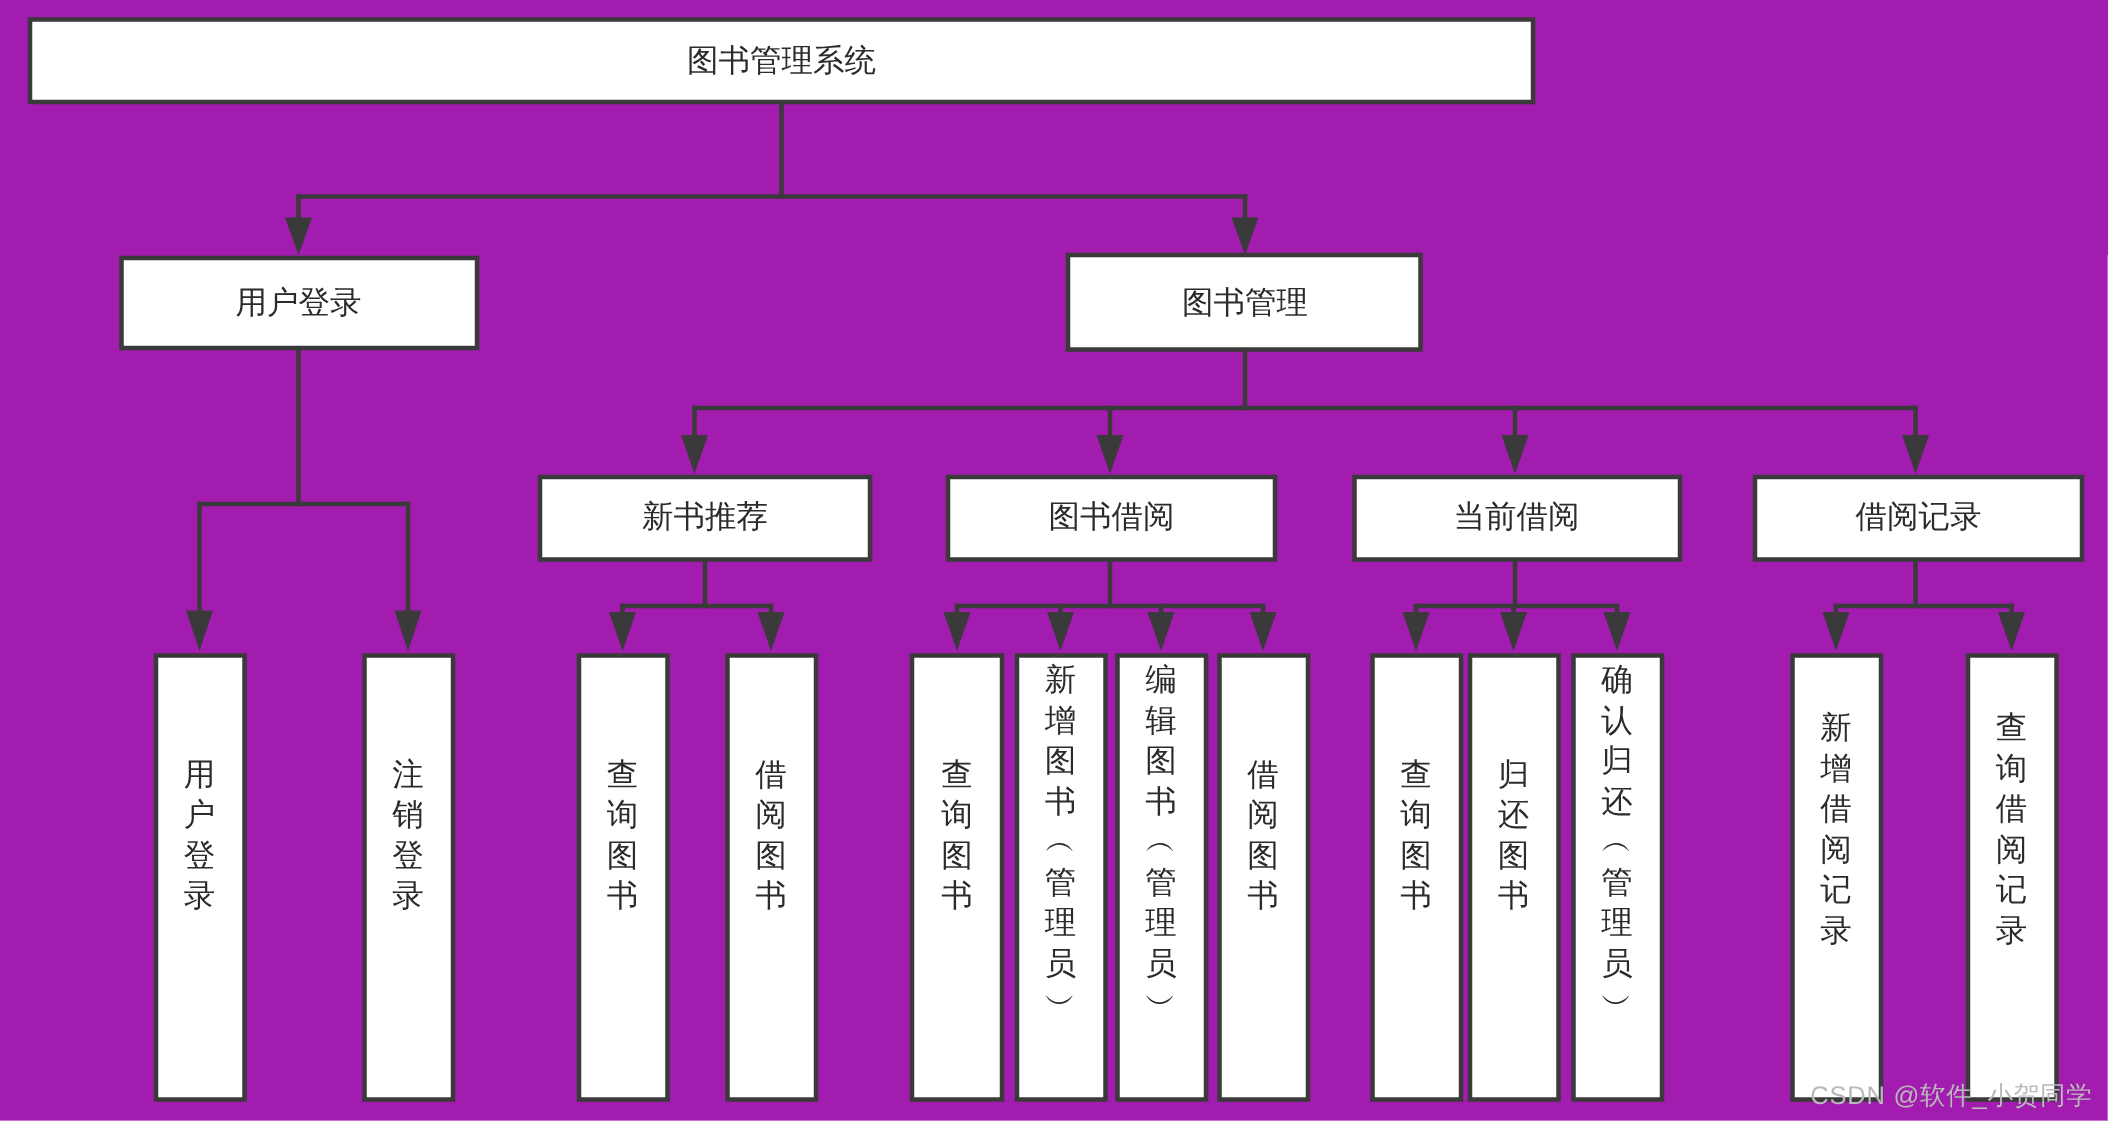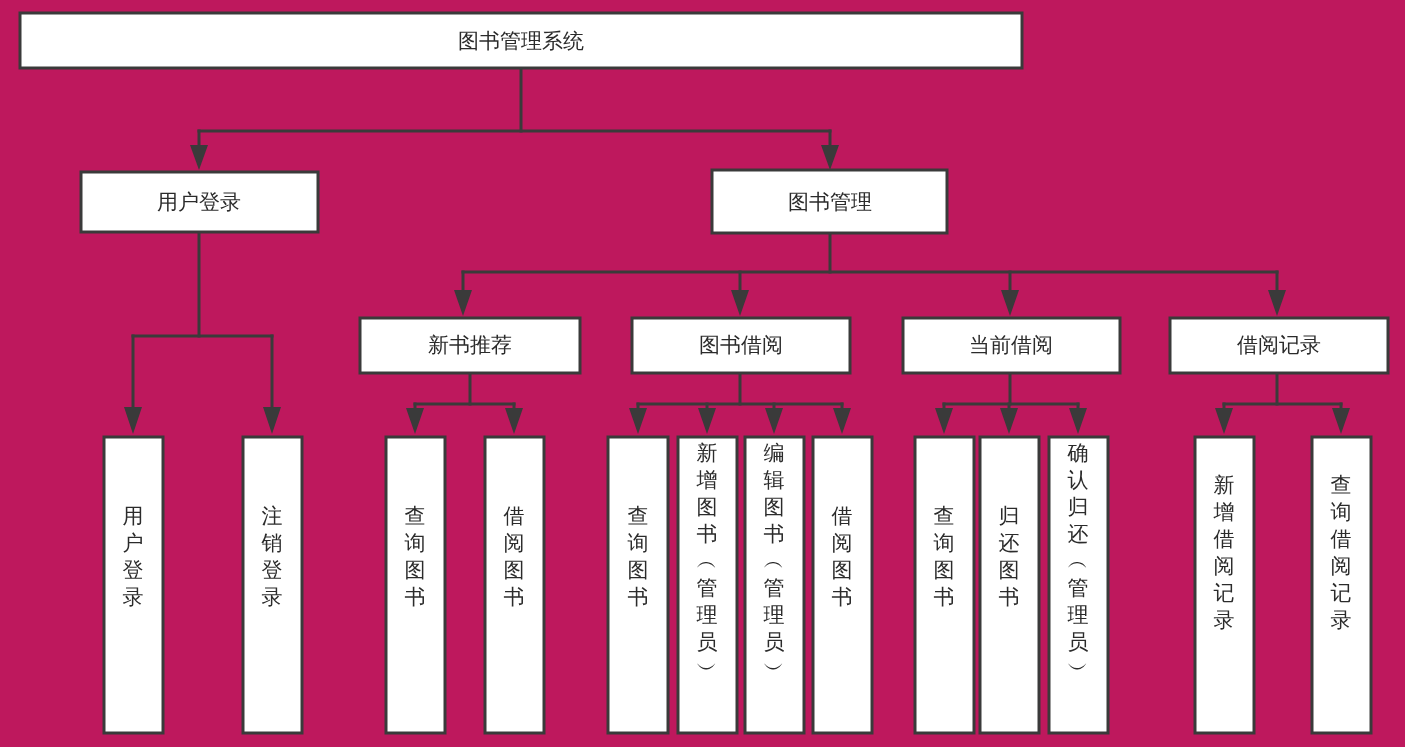--- a/index.html
+++ b/index.html
@@ -10,21 +10,21 @@
   body {
     width: 1405px;
     height: 747px;
     font-family: "Liberation Sans", "DejaVu Sans", sans-serif;
     overflow: hidden;
   }
   #diagram-root {
     position: relative;
     width: 1405px;
     height: 747px;
-    background: #be185d;
+    background: #a21caf;
   }
   svg.diagram-canvas {
     position: absolute;
     top: 0;
     left: 0;
     width: 1405px;
     height: 747px;
   }
   .node-box {
     fill: #ffffff;
@@ -227,13 +227,14 @@
       <rect class="node-box" x="1195" y="437" width="59" height="296"></rect>
       <text class="node-label-v" x="1224" y="492"><tspan x="1224" dy="0">新</tspan><tspan x="1224" dy="27">增</tspan><tspan x="1224" dy="27">借</tspan><tspan x="1224" dy="27">阅</tspan><tspan x="1224" dy="27">记</tspan><tspan x="1224" dy="27">录</tspan></text>
     </g>
     <g>
       <rect class="node-box" x="1312" y="437" width="59" height="296"></rect>
       <text class="node-label-v" x="1341" y="492"><tspan x="1341" dy="0">查</tspan><tspan x="1341" dy="27">询</tspan><tspan x="1341" dy="27">借</tspan><tspan x="1341" dy="27">阅</tspan><tspan x="1341" dy="27">记</tspan><tspan x="1341" dy="27">录</tspan></text>
     </g>
 
   </svg>
 
+  <div class="watermark-text">CSDN @软件_小贺同学</div>
 </div>
 
 </body></html>

